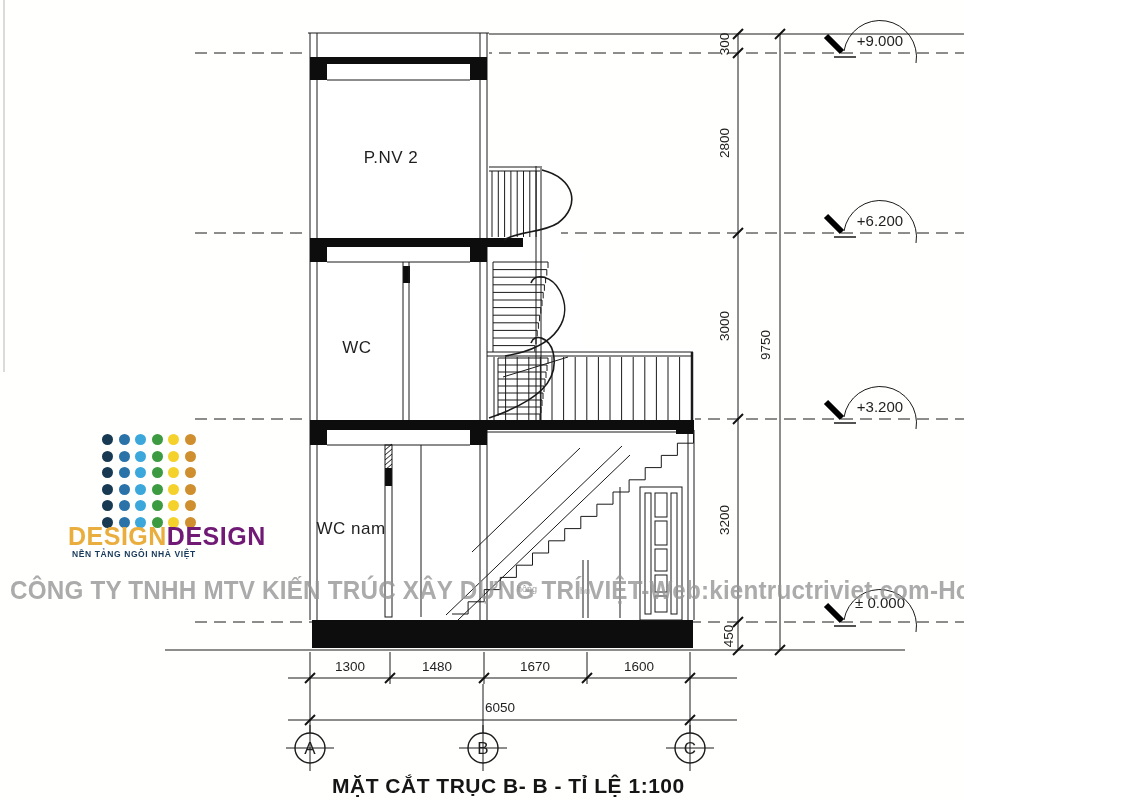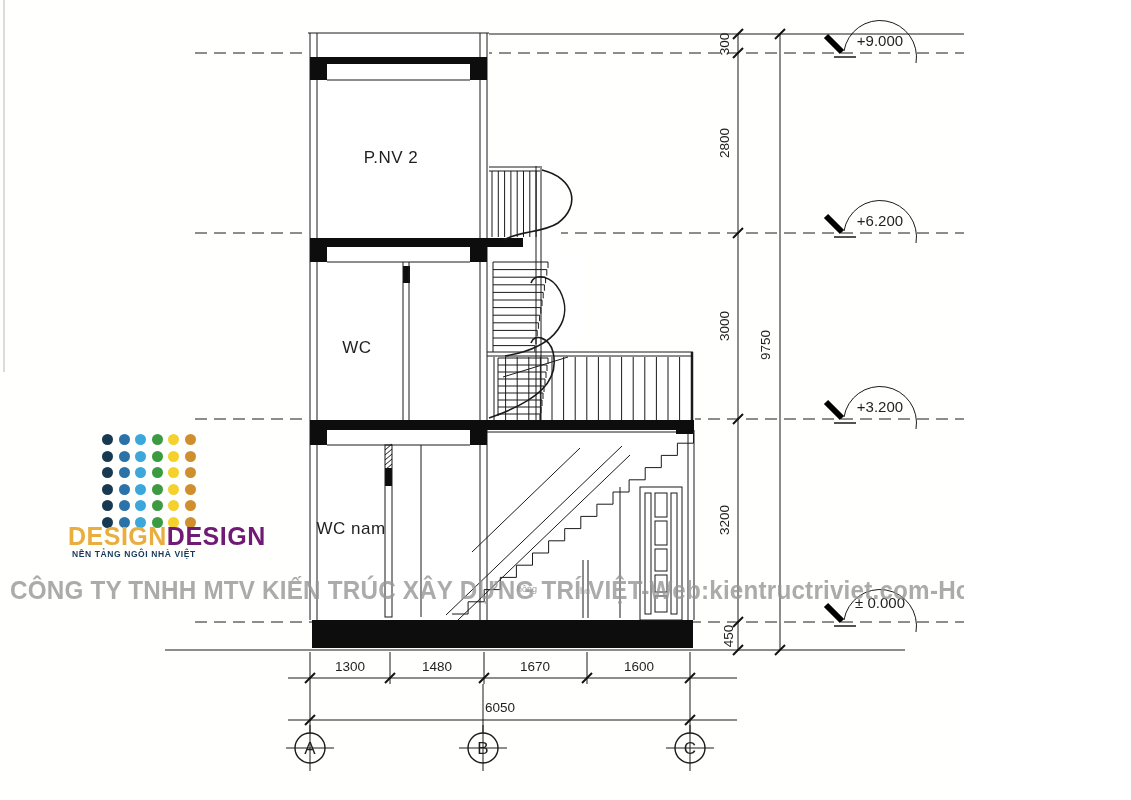--- a/index.html
+++ b/index.html
@@ -345,14 +345,15 @@
         <span style="background: rgb(207, 143, 46);"></span>
       </div>
   <div id="logo-brand"><span id="brand1" style="color: rgb(233, 174, 62);">DESIGN</span><span id="brand2" style="color: #701a75;">DESIGN</span></div>
   <div id="logo-tagline" style="color: rgb(23, 57, 91);">NỀN TẢNG NGÔI NHÀ VIỆT</div>
 </div>
 
 
 <div id="watermark" style="color: rgba(150, 150, 150, 0.8);">CÔNG TY TNHH MTV KIẾN TRÚC XÂY DỰNG TRÍ VIỆT-Web:kientructriviet.com-Hotline:0907.131.676</div>
 
 
+<div id="drawing-title">MẶT CẮT TRỤC  B- B   -   TỈ LỆ 1:100</div>
 
 </div>
 
 </body></html>

